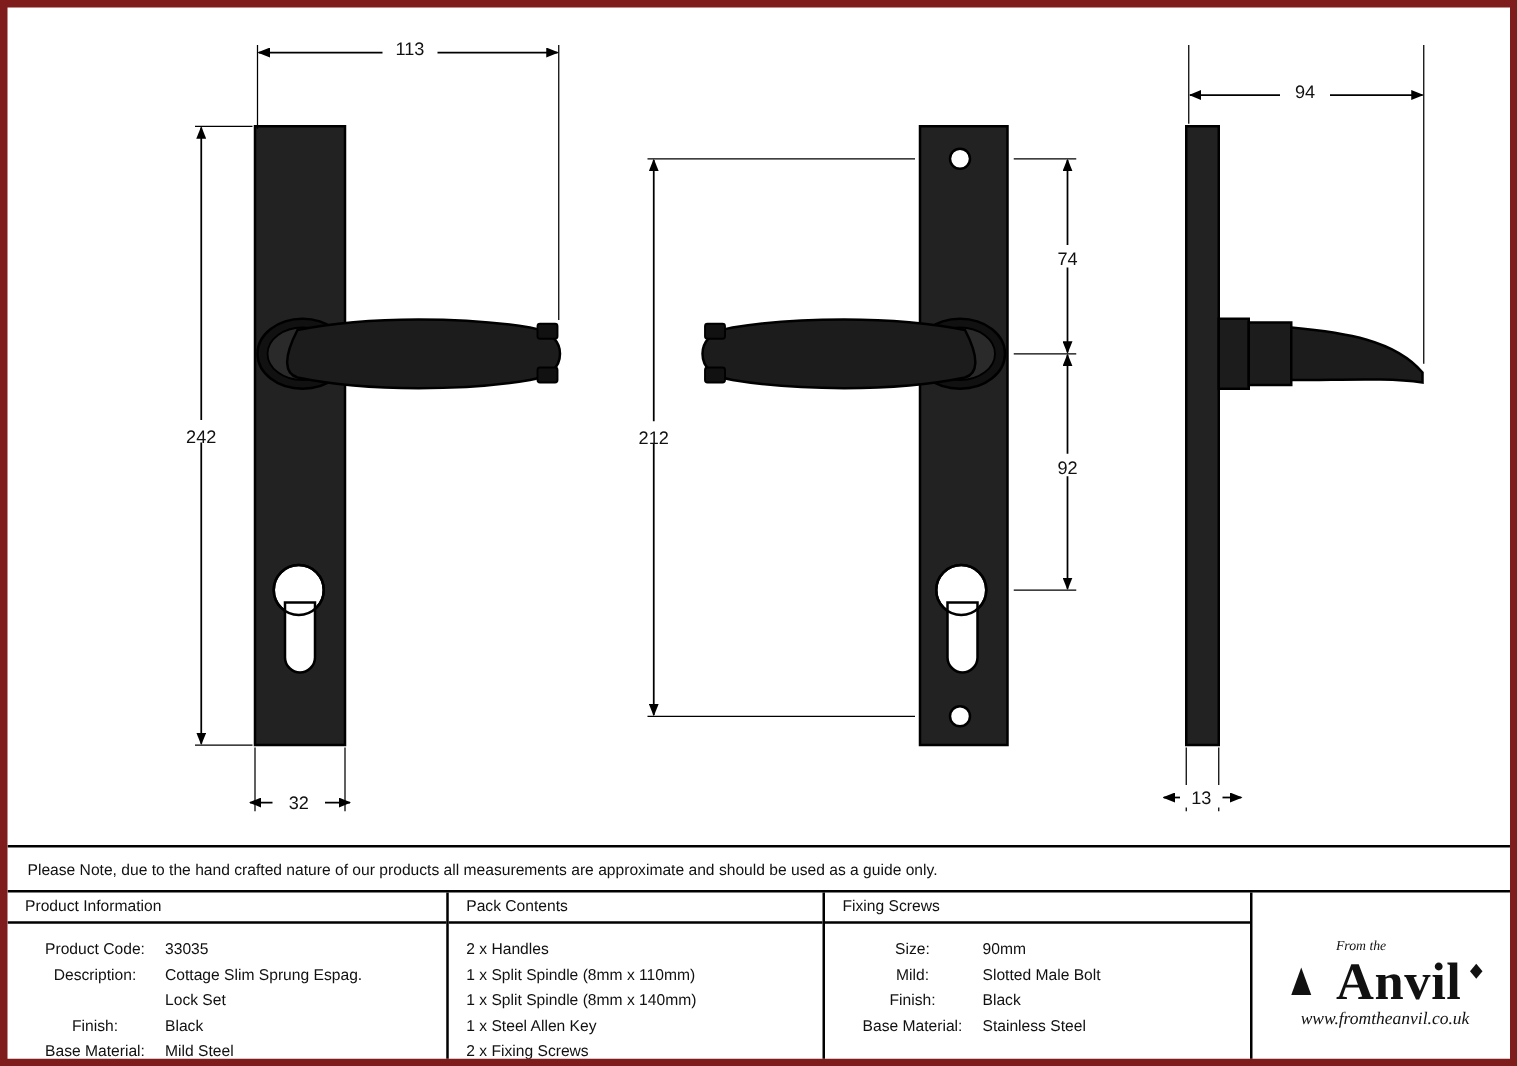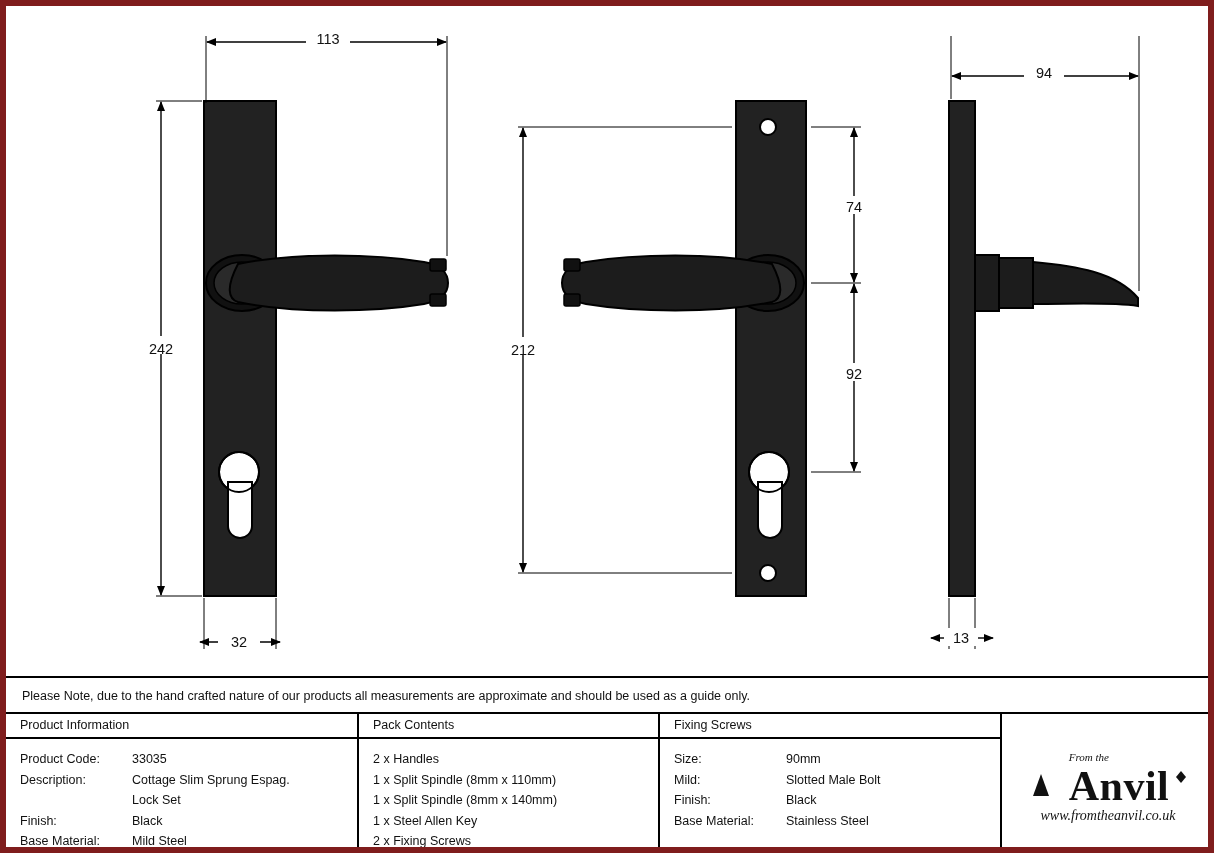--- a/index.html
+++ b/index.html
@@ -70,21 +70,21 @@
   }
   .col-body {
     padding: 10px 0 0 14px;
     font-size: 12.5px;
     color: #111;
   }
   .kv {
     display: flex;
     line-height: 20.5px;
   }
-  .kv .k { width: 112px; flex: none; }
+  .kv .k { width: 112px; flex: none; text-align: center; }
   .kv .v { flex: 1; }
   .kv.indent .k { visibility: hidden; }
   .plain-line { line-height: 20.5px; }
   .logo-wrap {
     width: 212px;
     height: 145px;
     display: flex;
     align-items: center;
     justify-content: center;
   }

